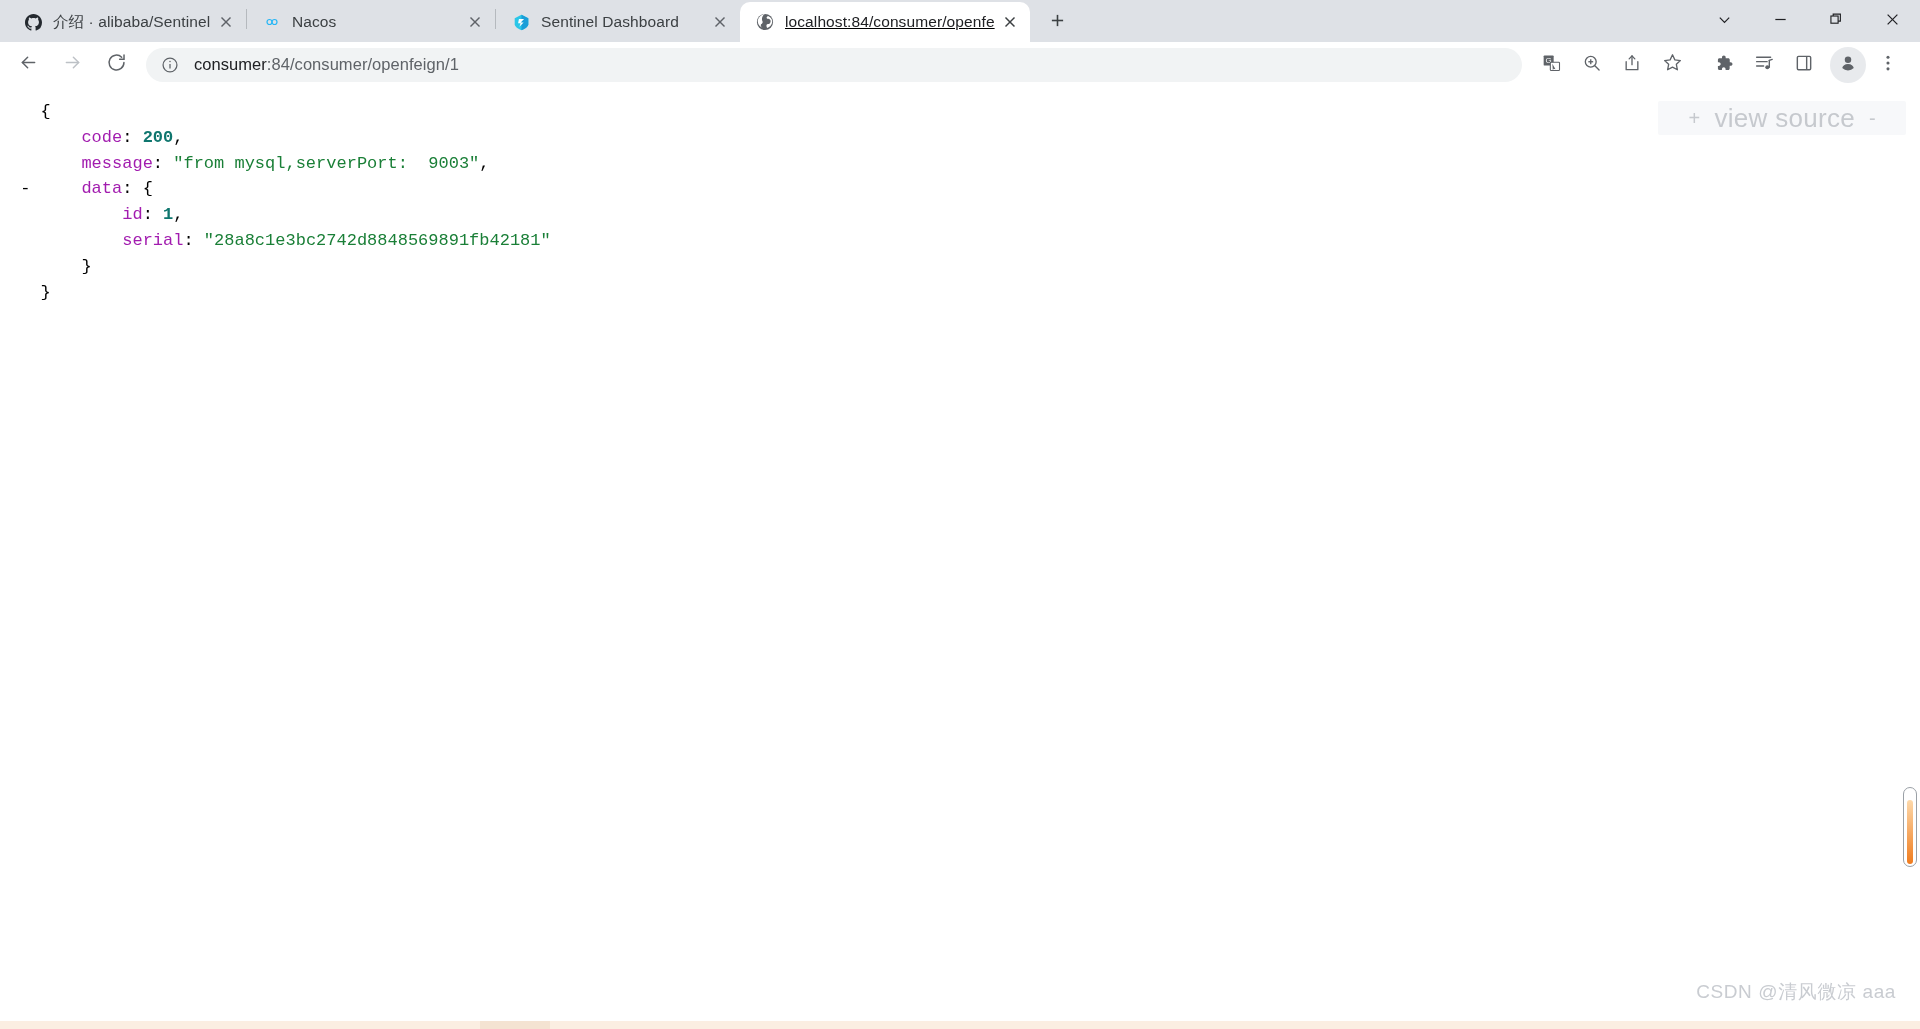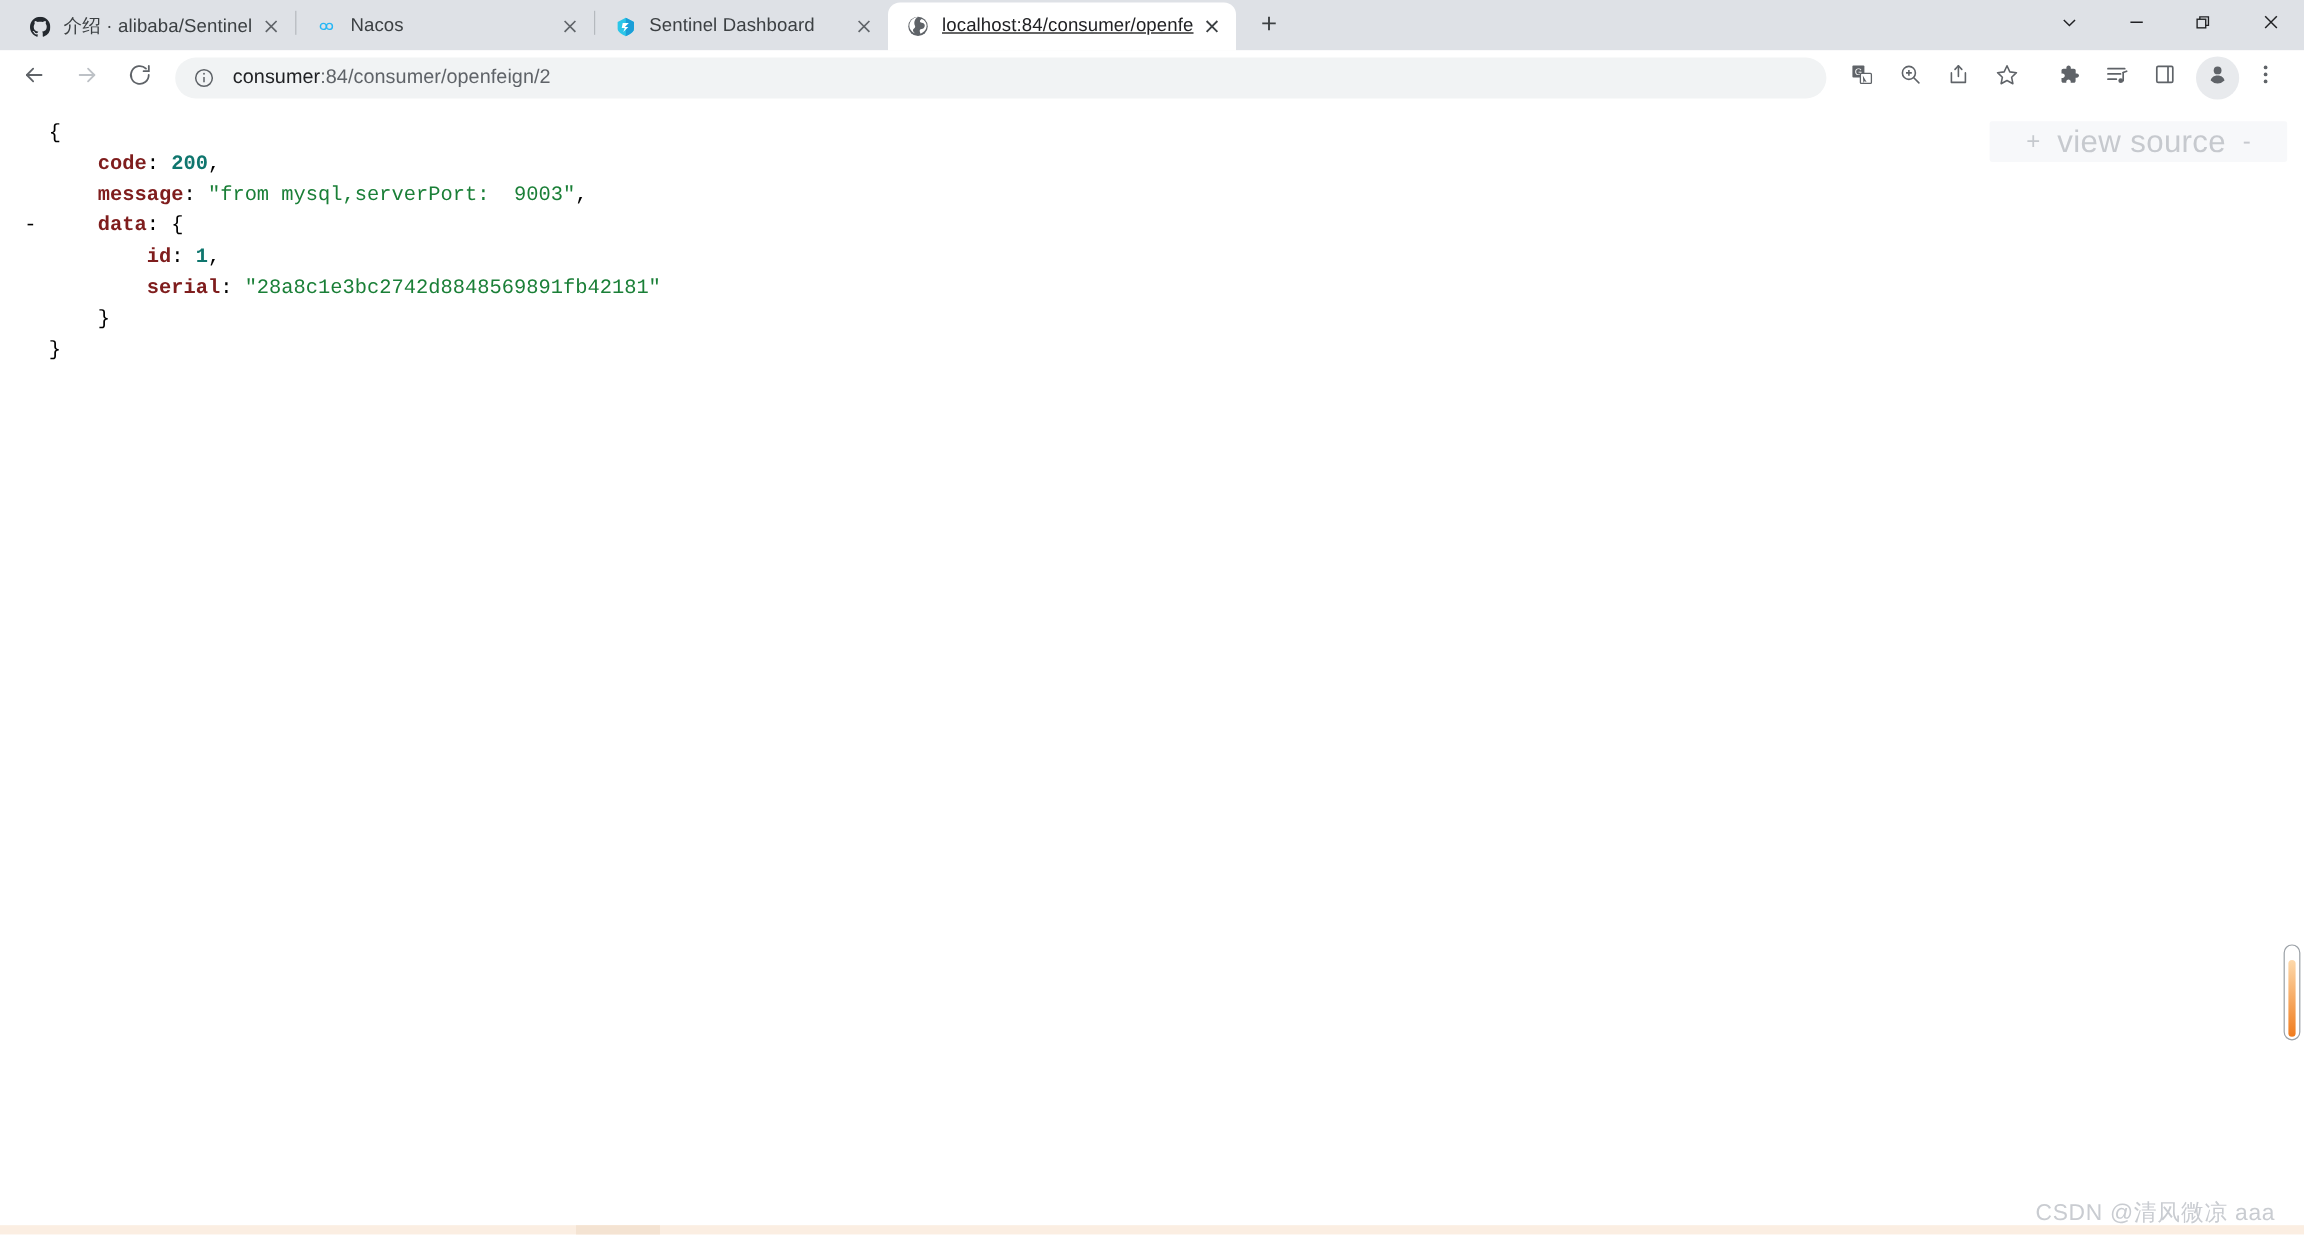--- a/index.html
+++ b/index.html
@@ -145,21 +145,21 @@
   }
   .json {
     padding: 12px 0 0 10px;
     font-family: "Liberation Mono", "DejaVu Sans Mono", monospace;
     font-size: 17px;
     line-height: 25.8px;
     color: #000;
     white-space: pre;
   }
   .json .ln { height: 25.8px; white-space: pre; }
-  .k { color: #7f1d1d; font-weight: bold; margin-top: 36px; }
+  .k { color: #a21caf; font-weight: normal; margin-top: 36px; }
   .num { color: #0f766e; font-weight: bold; }
   .str { color: #1a7f37; }
   .punc { color: #000; }
   .fold { color: #000; font-weight: normal; }
 
   .viewsource {
     position: absolute;
     top: 14px;
     right: 14px;
     height: 34px;
@@ -195,21 +195,21 @@
     width: 6px;
     height: 64px;
     background: linear-gradient(to bottom, #fdd9ab, #f07c1e);
     border-radius: 3px;
     margin-bottom: 2px;
   }
 
   .watermark {
     position: absolute;
     right: 24px;
-    bottom: 5px;
+    bottom: 24px;
     font-size: 19px;
     color: #c9ccd1;
     font-family: "Liberation Sans", sans-serif;
     letter-spacing: 0.6px;
   }
   .botstrip {
     position: absolute;
     left: 0; right: 0; bottom: 0;
     height: 8px;
     background: #fbeee2;
@@ -366,21 +366,21 @@
     </div>
 
     <div class="omnibox">
       <span class="infoicon">
         <svg viewBox="0 0 20 20" width="18" height="18" fill="none" stroke="#5f6368" stroke-width="1.4">
             <circle cx="10" cy="10" r="7.7"></circle>
             <line x1="10" y1="9" x2="10" y2="14"></line>
             <circle cx="10" cy="6.1" r="0.85" fill="#5f6368" stroke="none"></circle>
           </svg>
       </span>
-      <span class="urltext"><span>consumer</span><span class="dim">:84/consumer/openfeign/2</span></span>
+      <span class="urltext"><span>consumer</span><span class="dim">:84/consumer/openfeign/1</span></span>
     </div>
 
     <div class="toolbar-actions">
       <div class="actbtn">
         <span>
           <svg viewBox="0 0 24 24" width="20" height="20">
             <rect x="2" y="3" width="12" height="12" rx="1" fill="#5f6368"></rect>
             <text x="8" y="12.5" font-size="9.5" fill="#fff" text-anchor="middle" font-family="Liberation Sans, sans-serif">G</text>
             <rect x="10" y="11" width="11" height="10" rx="1" fill="#fff" stroke="#5f6368" stroke-width="1.3"></rect>
             <path d="M12.4 13 L16.2 19.6 L14 18.9 L13 20.7 Z" fill="#5f6368"></path>

